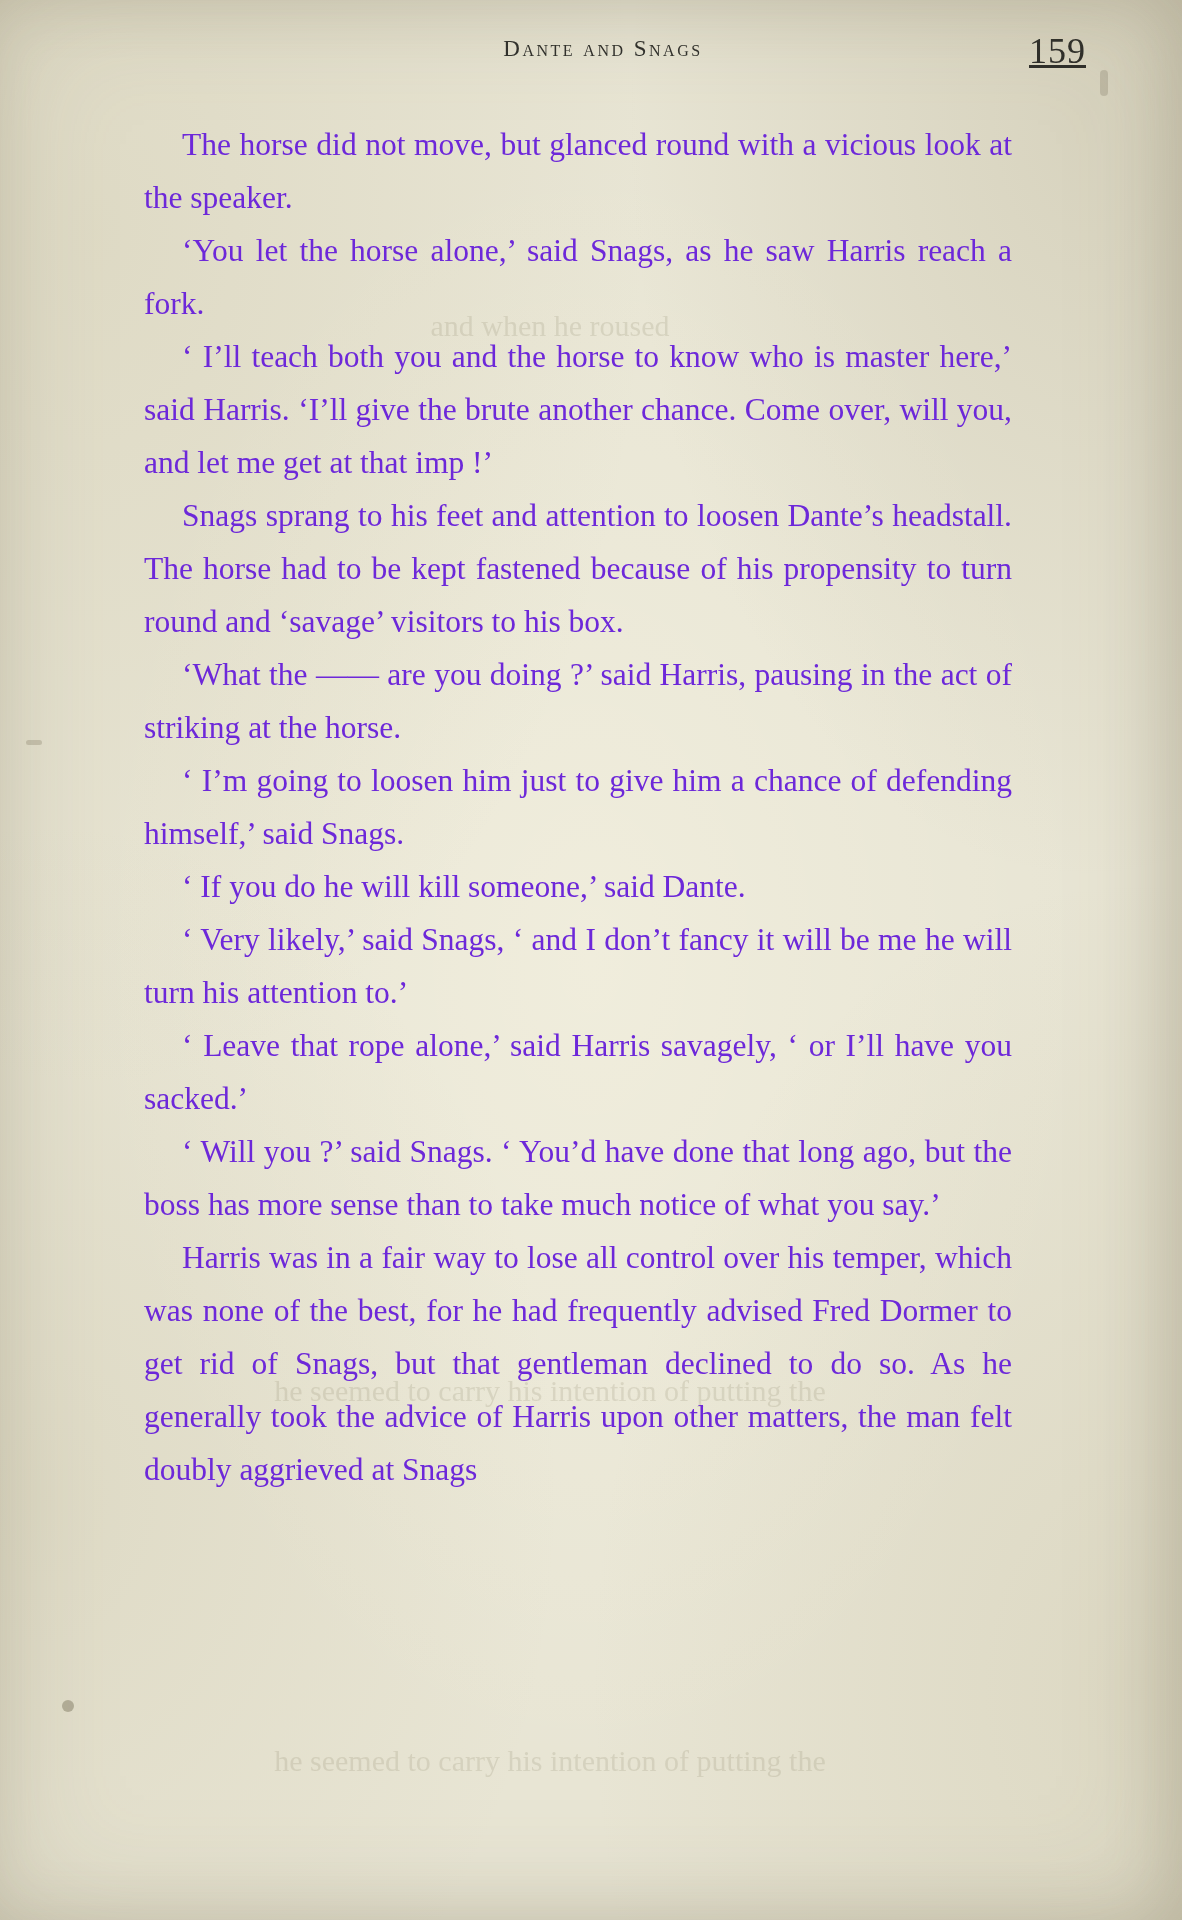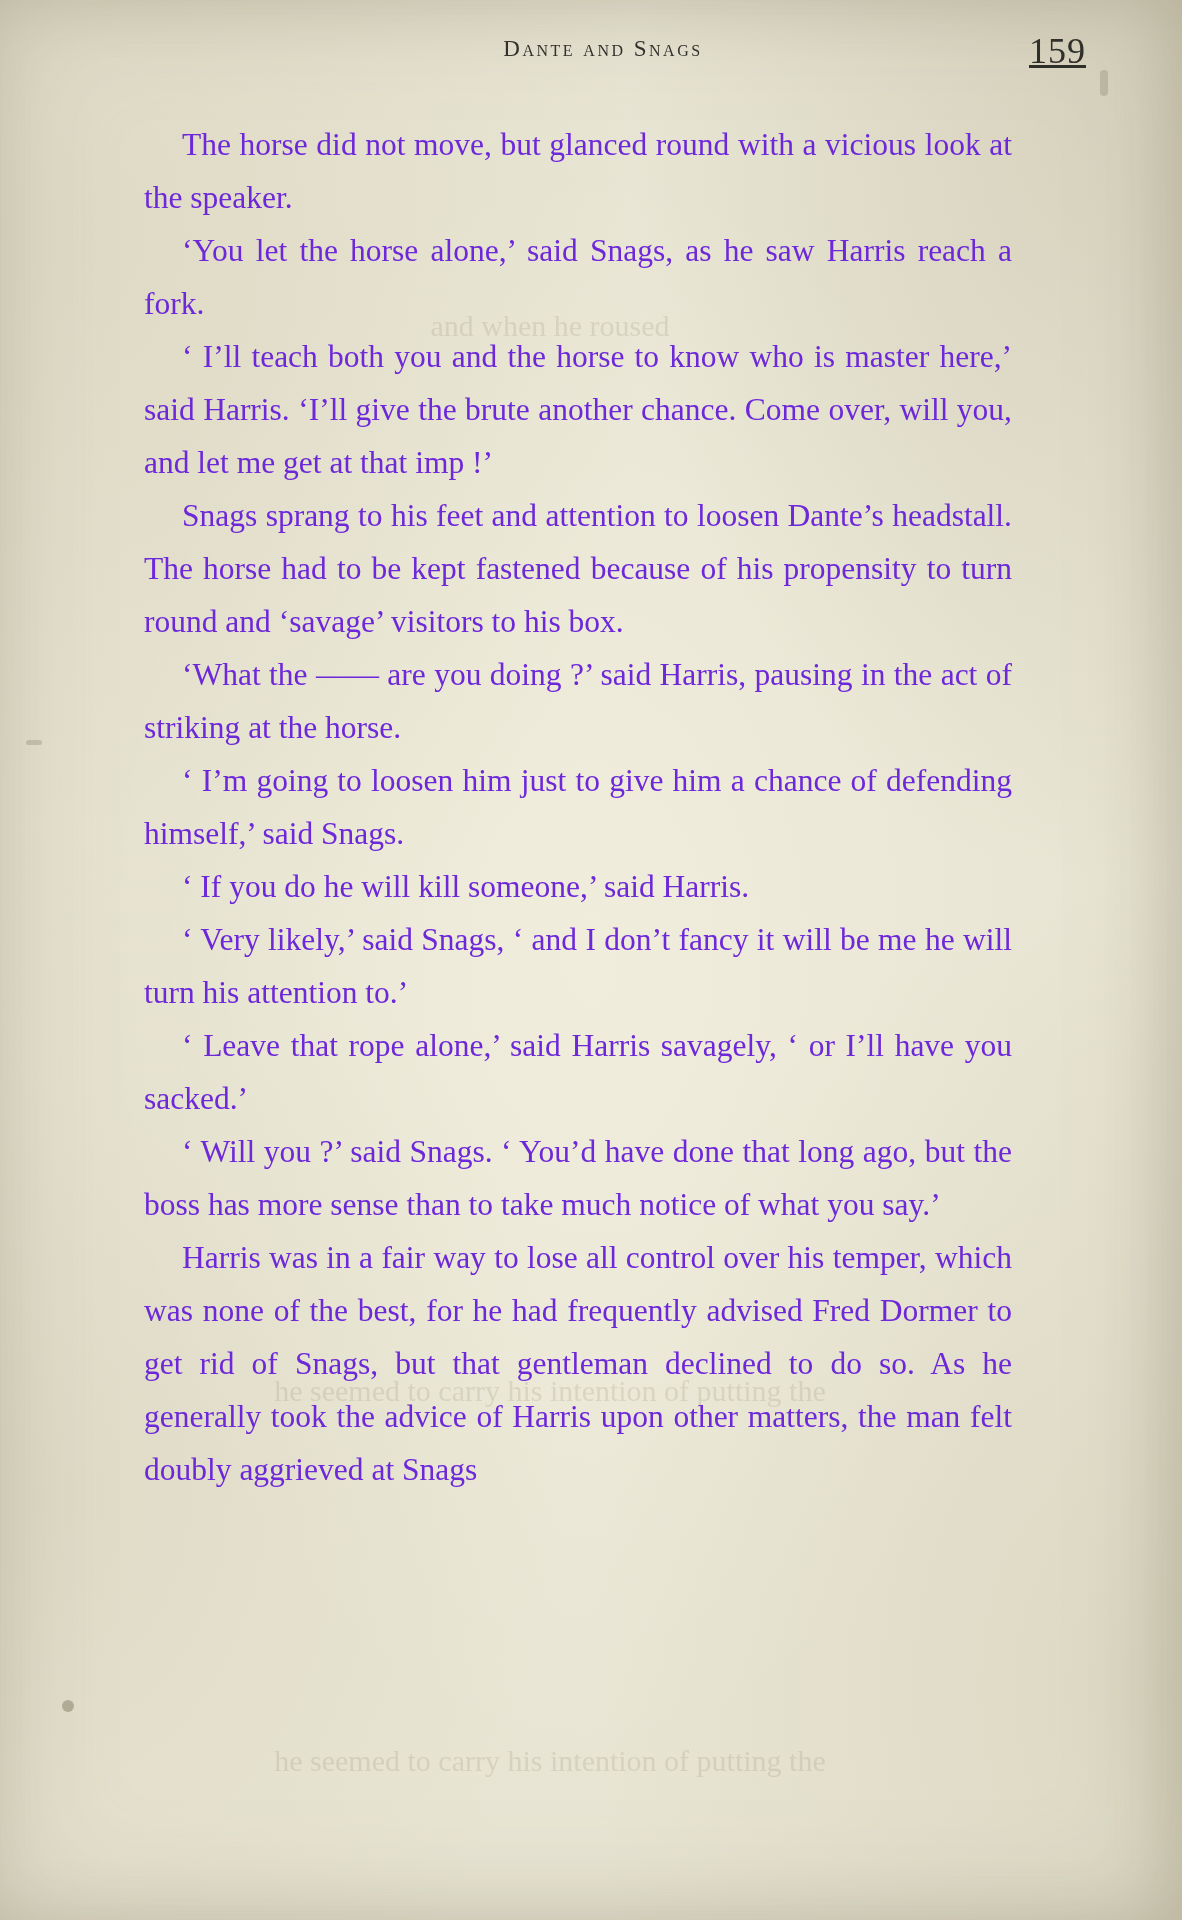--- a/index.html
+++ b/index.html
@@ -118,21 +118,21 @@
   <div class="bleed" style="top:1365px;">he seemed to carry his intention of putting the</div>
   <div class="bleed" style="top:1735px;">he seemed to carry his intention of putting the</div>
 
   <div class="body-text">
     <p>The horse did not move, but glanced round with a vicious look at the speaker.</p>
     <p>‘You let the horse alone,’ said Snags, as he saw Harris reach a fork.</p>
     <p>‘ I’ll teach both you and the horse to know who is master here,’ said Harris.  ‘I’ll give the brute another chance.   Come over, will you, and let me get at that imp !’</p>
     <p>Snags sprang to his feet and attention to loosen Dante’s headstall.  The horse had to be kept fastened because of his propensity to turn round and ‘savage’ visitors to his box.</p>
     <p>‘What the —— are you doing ?’ said Harris, pausing in the act of striking at the horse.</p>
     <p>‘ I’m going to loosen him just to give him a chance of defending himself,’ said Snags.</p>
-    <p>‘ If you do he will kill someone,’ said Harris.</p>
+    <p>‘ If you do he will kill someone,’ said Dante.</p>
     <p>‘ Very likely,’ said Snags, ‘ and I don’t fancy it will be me he will turn his attention to.’</p>
     <p>‘ Leave that rope alone,’ said Harris savagely, ‘ or I’ll have you sacked.’</p>
     <p>‘ Will you ?’ said Snags.   ‘ You’d have done that long ago, but the boss has more sense than to take much notice of what you say.’</p>
     <p>Harris was in a fair way to lose all control over his temper, which was none of the best, for he had frequently advised Fred Dormer to get rid of Snags, but that gentleman declined to do so.  As he generally took the advice of Harris upon other matters, the man felt doubly aggrieved at Snags</p>
   </div>
 
   <div class="scan-spot" style="left:62px;top:1700px;width:12px;height:12px;background:rgba(90,82,58,0.35);"></div>
   <div class="scan-spot" style="left:1100px;top:70px;width:8px;height:26px;background:rgba(90,82,58,0.20);border-radius:4px;"></div>
   <div class="scan-spot" style="left:26px;top:740px;width:16px;height:5px;background:rgba(90,82,58,0.22);border-radius:3px;"></div>
 

